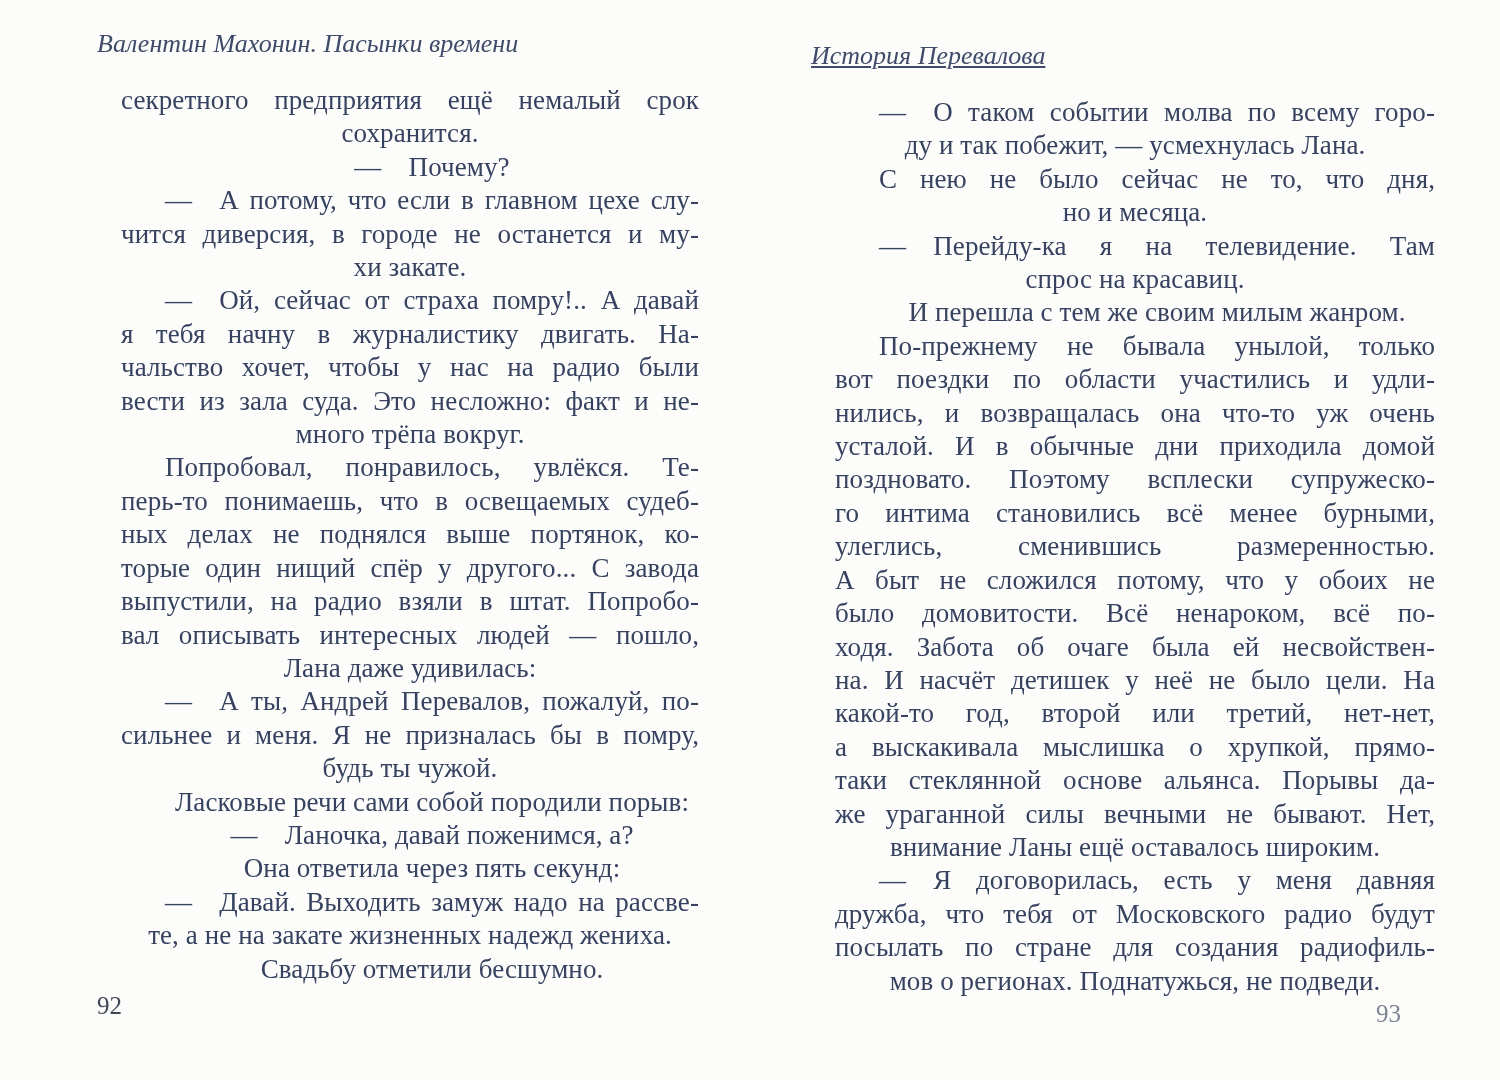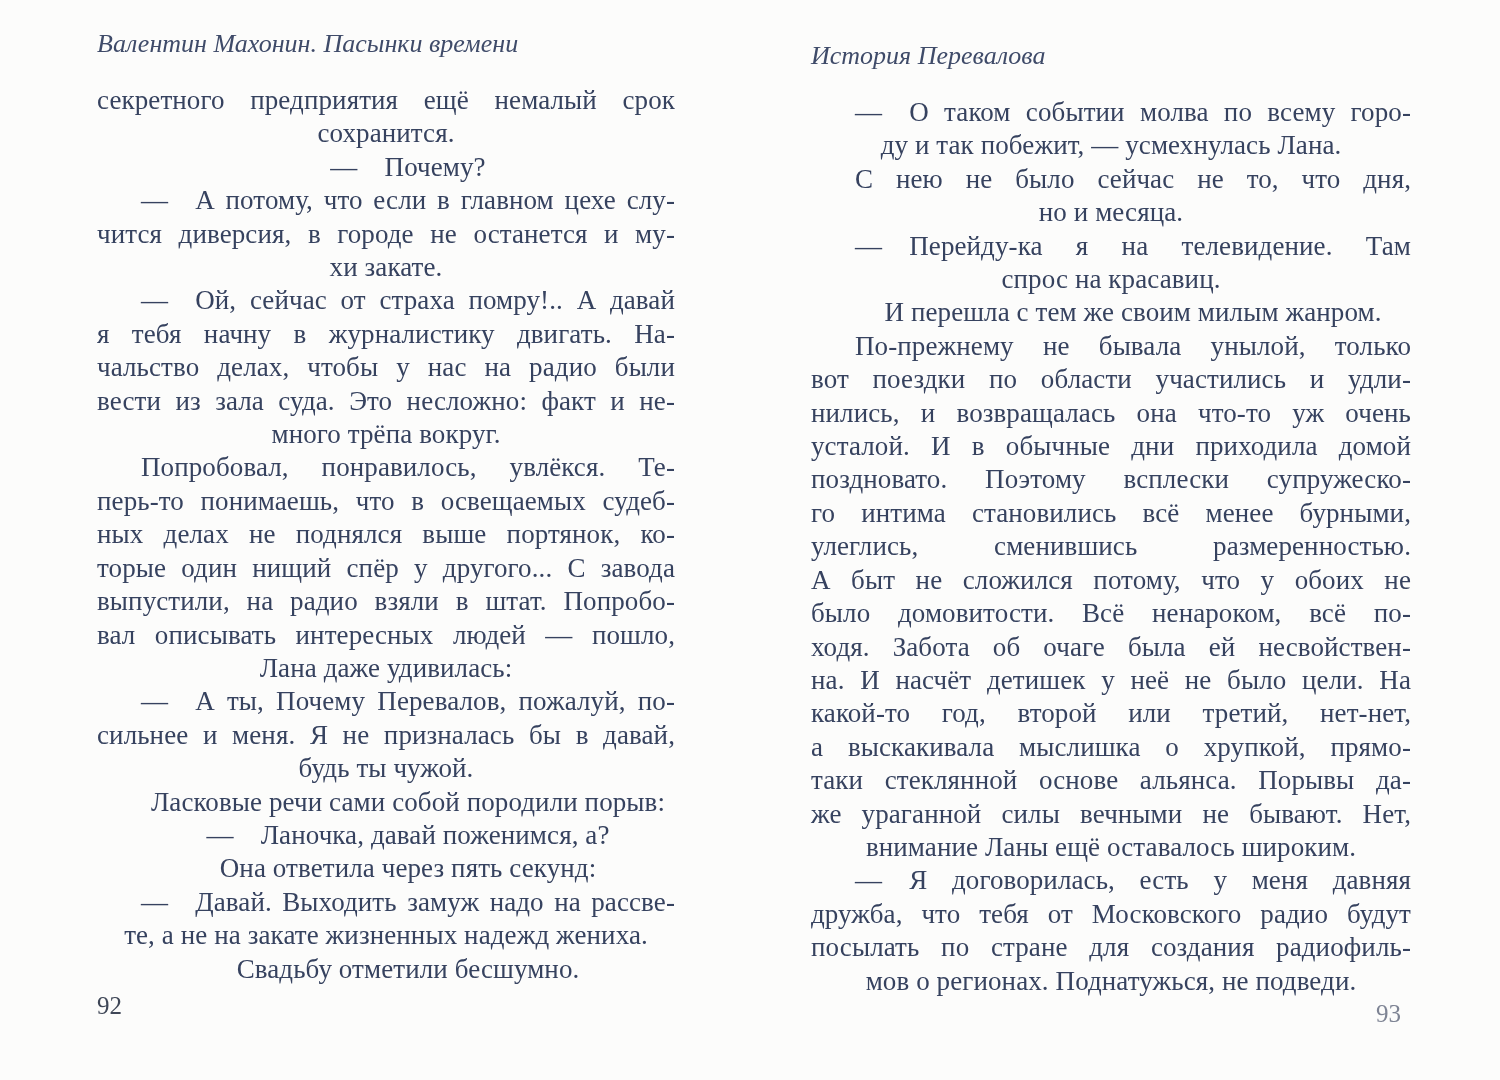--- a/index.html
+++ b/index.html
@@ -19,26 +19,27 @@
   .running-head {
     position: absolute;
     font-style: italic;
     font-size: 26px;
     line-height: 28px;
     text-align: left;
     color: var(--header-ink, #3f4b69);
     white-space: nowrap;
   }
   .running-head.left  { left: 97px;  top: 30px; width: 578px; }
-  .running-head.right { left: 811px; top: 42px; width: 600px; }
+  .running-head.right { left: 811px; top: 42px; width: 600px; text-decoration: underline; }
   .page-body {
     position: absolute;
     font-size: 27px;
     line-height: 33.4px;
     letter-spacing: 0.1px;
+    margin-left: 24px;
   }
   .page-body.left  { left: 97px;  top: 84px; width: 578px; }
   .page-body.right { left: 811px; top: 96px; width: 600px; }
   .ln { min-height: 33.4px; text-align: center; }
   .ln.i { padding-left: 44px; }
   .ln.j {
     text-align: justify;
     text-align-last: justify;
     text-justify: inter-word;
   }
@@ -66,32 +67,32 @@
     <div class="page-body left">
 
     <div class="ln j">секретного предприятия ещё немалый срок</div>
         <div class="ln">сохранится.</div>
         <div class="ln i">— Почему?</div>
         <div class="ln j i">— А потому, что если в главном цехе слу-</div>
         <div class="ln j">чится диверсия, в городе не останется и му-</div>
         <div class="ln">хи закате.</div>
         <div class="ln j i">— Ой, сейчас от страха помру!.. А давай</div>
         <div class="ln j">я тебя начну в журналистику двигать. На-</div>
-        <div class="ln j">чальство делах, чтобы у нас на радио были</div>
+        <div class="ln j">чальство хочет, чтобы у нас на радио были</div>
         <div class="ln j">вести из зала суда. Это несложно: факт и не-</div>
         <div class="ln">много трёпа вокруг.</div>
         <div class="ln j i">Попробовал, понравилось, увлёкся. Те-</div>
         <div class="ln j">перь-то понимаешь, что в освещаемых судеб-</div>
         <div class="ln j">ных делах не поднялся выше портянок, ко-</div>
         <div class="ln j">торые один нищий спёр у другого... С завода</div>
         <div class="ln j">выпустили, на радио взяли в штат. Попробо-</div>
         <div class="ln j">вал описывать интересных людей — пошло,</div>
         <div class="ln">Лана даже удивилась:</div>
-        <div class="ln j i">— А ты, Почему Перевалов, пожалуй, по-</div>
-        <div class="ln j">сильнее и меня. Я не призналась бы в давай,</div>
+        <div class="ln j i">— А ты, Андрей Перевалов, пожалуй, по-</div>
+        <div class="ln j">сильнее и меня. Я не призналась бы в помру,</div>
         <div class="ln">будь ты чужой.</div>
         <div class="ln i">Ласковые речи сами собой породили порыв:</div>
         <div class="ln i">— Ланочка, давай поженимся, а?</div>
         <div class="ln i">Она ответила через пять секунд:</div>
         <div class="ln j i">— Давай. Выходить замуж надо на рассве-</div>
         <div class="ln">те, а не на закате жизненных надежд жениха.</div>
         <div class="ln i">Свадьбу отметили бесшумно.</div>
       </div>
     <div class="page-number left">92</div>
   </section>

